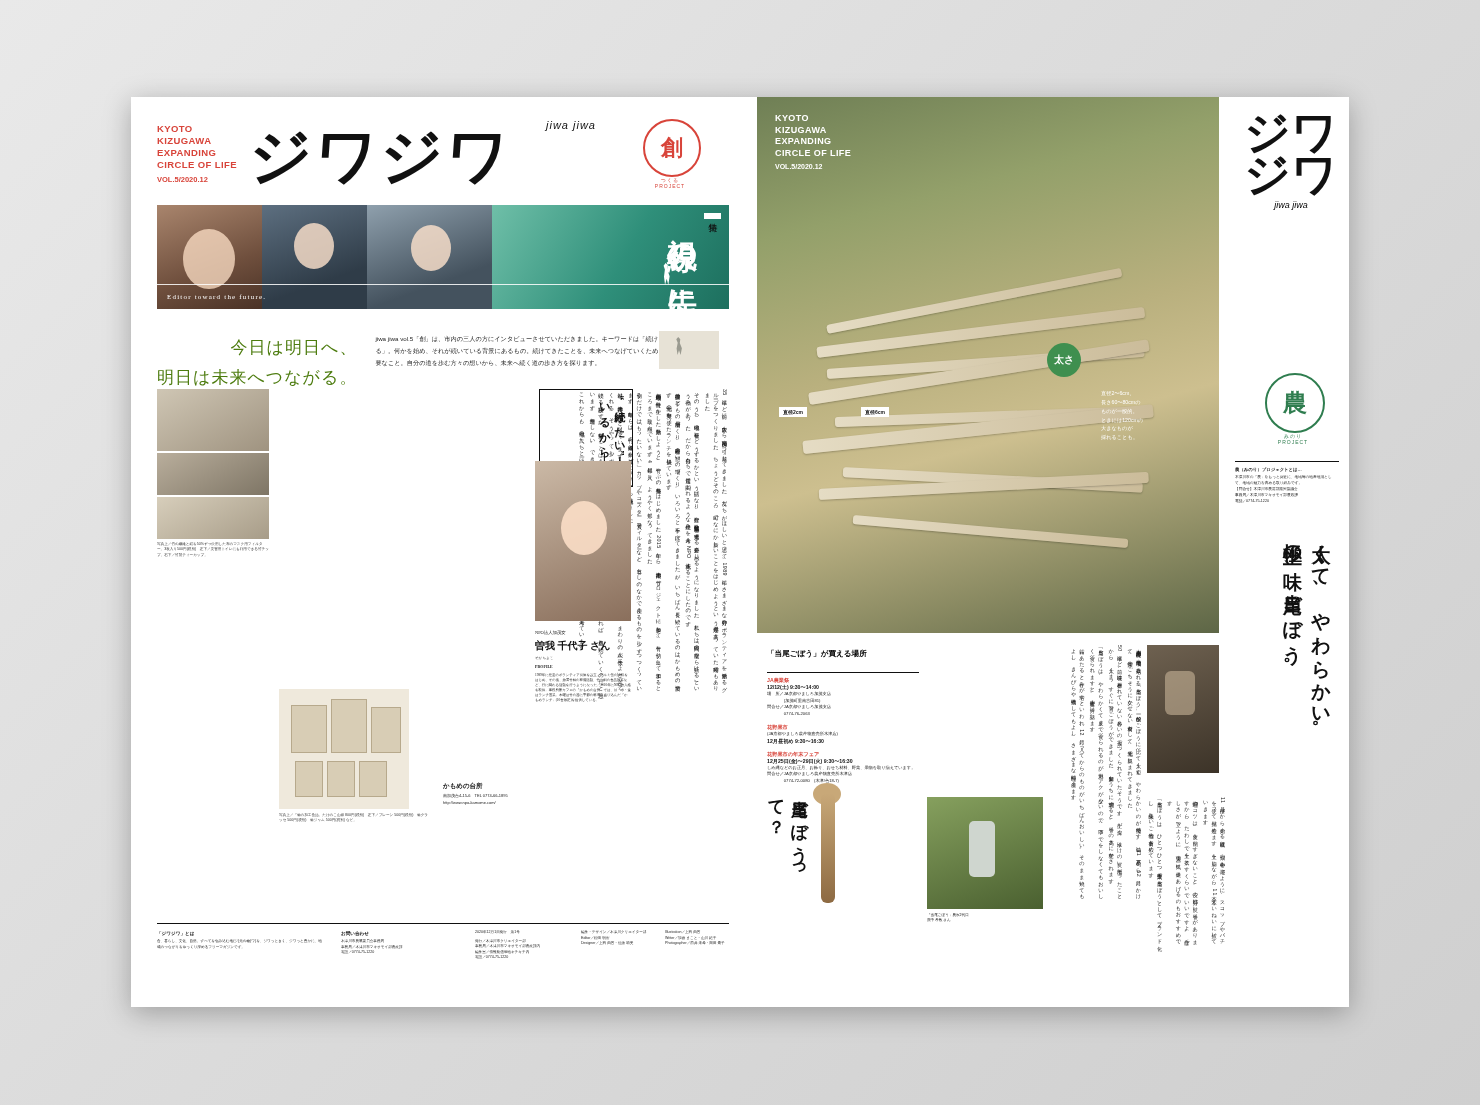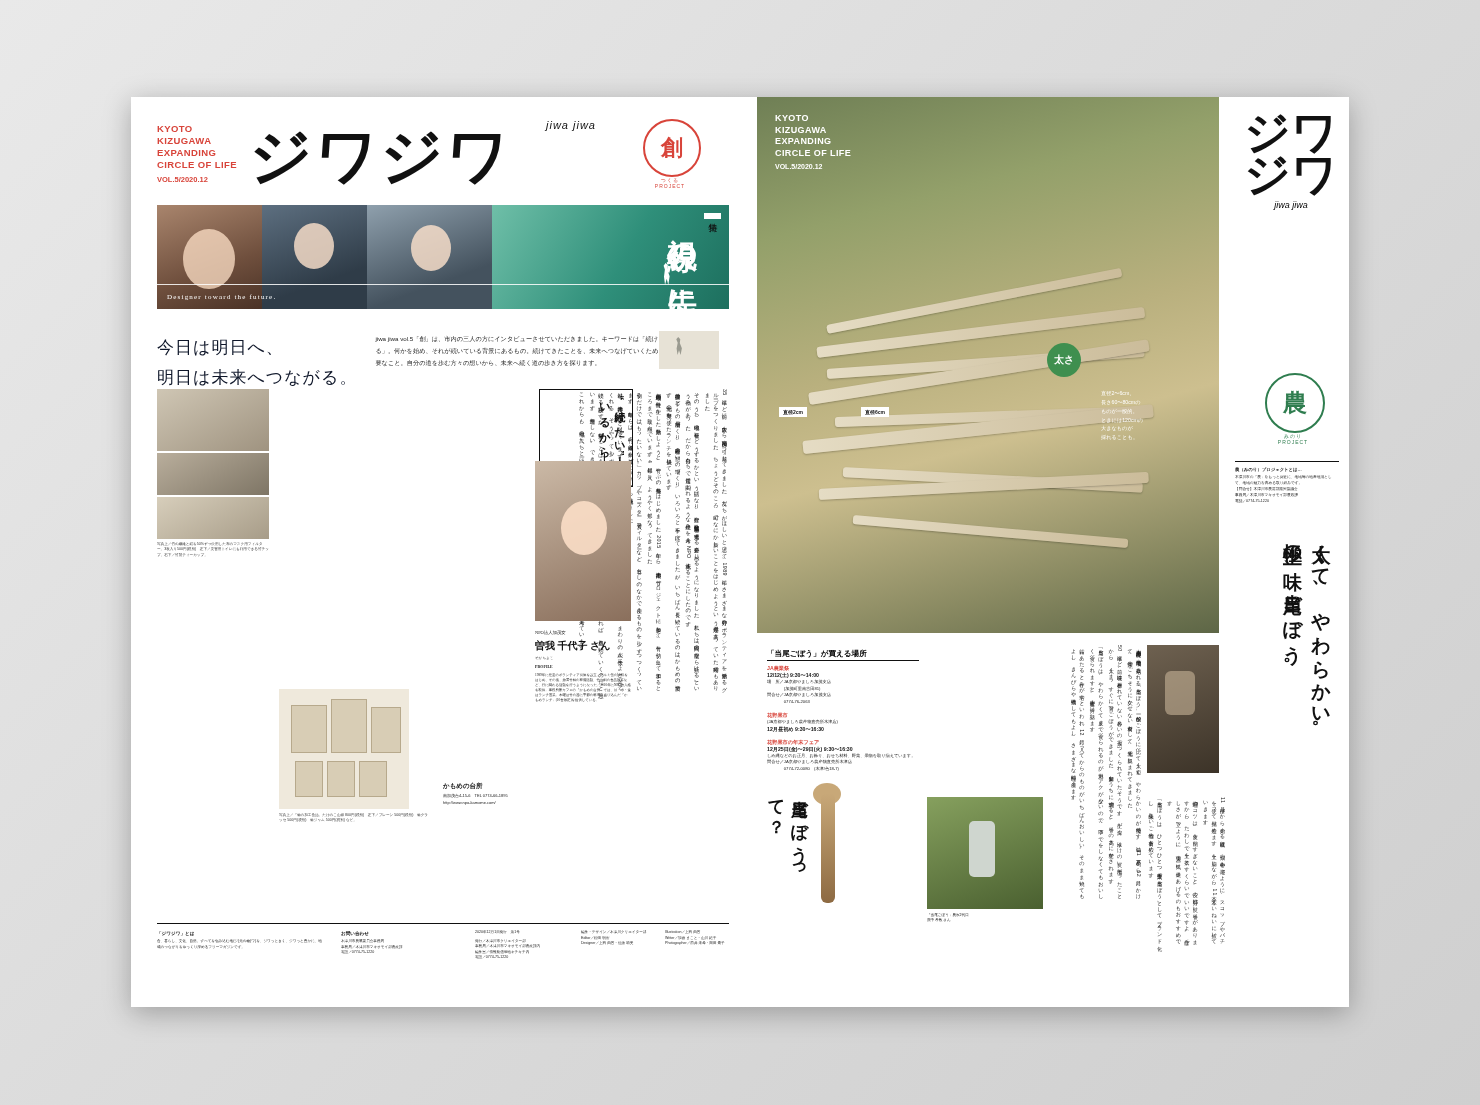--- a/index.html
+++ b/index.html
@@ -50,21 +50,21 @@
   .ph1 .face{left:26px;top:24px;width:52px;height:60px;}
   .ph2 .face{left:32px;top:18px;width:40px;height:46px;background:rgba(255,228,205,.8);}
   .ph3 .face{left:44px;top:20px;width:40px;height:46px;background:rgba(255,228,205,.8);}
   .hero-caption{position:absolute;left:10px;bottom:8px;color:#fff;font-size:7px;letter-spacing:1.2px;font-family:"Liberation Serif",serif;}
   .hero-line{position:absolute;left:0;bottom:24px;width:100%;height:1px;background:rgba(255,255,255,.85);}
   .walker{position:absolute;right:58px;bottom:24px;width:9px;height:22px;background:#fff;clip-path:polygon(40% 0,65% 10%,60% 32%,85% 60%,70% 100%,52% 72%,34% 100%,22% 62%,32% 30%,18% 12%);}
   .title-badge{position:absolute;right:8px;top:8px;background:#fff;color:#111;font-size:9px;padding:3px 2px;writing-mode:vertical-rl;}
   .hero-title{position:absolute;right:28px;top:10px;color:#fff;font-size:30px;font-weight:bold;writing-mode:vertical-rl;letter-spacing:5px;line-height:1.25;font-family:"Liberation Serif",serif;}
 
   .lead{position:absolute;left:26px;top:228px;width:572px;display:flex;gap:18px;}
-  .lead-h{font-size:17px;line-height:1.75;color:#0f172a;font-family:"Liberation Serif",serif;letter-spacing:1px;padding-top:8px;}
+  .lead-h{font-size:17px;line-height:1.75;color:#4d7c0f;font-family:"Liberation Serif",serif;letter-spacing:1px;padding-top:8px;text-align:right;}
   .lead-p{font-size:6.2px;line-height:1.95;color:#222;padding-top:8px;max-width:300px;}
   .lead-icon{position:absolute;right:10px;top:6px;width:60px;height:38px;background:#e7e2d6;}
   .lead-icon .fig{position:absolute;left:16px;top:6px;width:8px;height:18px;background:#9a9a90;clip-path:polygon(40% 0,66% 12%,60% 34%,86% 62%,70% 100%,50% 74%,32% 100%,20% 64%,34% 32%,16% 12%);}
 
   
   .art{position:absolute;left:26px;top:292px;width:572px;height:520px;}
   .photo-stack{position:absolute;left:0;top:0;width:112px;}
   .pbox{width:112px;margin-bottom:2px;}
   .pb1{height:62px;background:linear-gradient(150deg,#cfc6b4,#9f9380);}
   .pb2{height:42px;background:linear-gradient(150deg,#b9ae9c,#7e7565);}
@@ -110,21 +110,21 @@
   .logo2 .jw{font-family:"DejaVu Sans",sans-serif;font-weight:bold;font-size:46px;color:#111;line-height:.92;text-align:center;}
   .logo2 .en{text-align:center;font-size:9px;font-style:italic;margin-top:4px;}
   .seal2{position:absolute;left:514px;top:276px;width:56px;height:56px;border:2px solid #2f7d4f;border-radius:50%;display:flex;align-items:center;justify-content:center;color:#2f7d4f;font-size:24px;font-weight:bold;}
   .seal2cap{position:absolute;left:506px;top:336px;width:72px;text-align:center;font-size:5px;color:#2f7d4f;letter-spacing:1px;}
   .about{position:absolute;left:484px;top:364px;width:104px;font-size:3.7px;line-height:1.6;color:#222;border-top:1px solid #111;padding-top:4px;}
   .about .ab-h{font-size:4.4px;font-weight:bold;margin-bottom:2px;}
 
   .rtitle{position:absolute;right:14px;top:432px;writing-mode:vertical-rl;font-size:19px;font-weight:bold;color:#111;letter-spacing:2px;line-height:1.5;font-family:"Liberation Serif",serif;height:300px;}
 
   .buybox{position:absolute;left:16px;top:552px;width:152px;}
-  .buy-h{font-size:7.6px;font-weight:bold;border-bottom:1px solid #111;padding-bottom:1px;margin-bottom:4px;}
+  .buy-h{font-size:7.6px;font-weight:bold;border-bottom:1px solid #111;padding-bottom:13px;margin-bottom:4px;}
   .buy-item{margin-bottom:6px;}
   .buy-t{font-size:5.2px;font-weight:bold;color:#d8443a;}
   .buy-d{font-size:5.2px;font-weight:bold;color:#111;}
   .buy-x{font-size:4.2px;line-height:1.6;color:#222;}
 
   .rcols{position:absolute;left:182px;top:548px;width:210px;height:258px;display:flex;flex-direction:row-reverse;}
   .rcol{writing-mode:vertical-rl;font-size:5.2px;line-height:1.62;color:#1a1a1a;letter-spacing:.4px;height:252px;margin-left:2px;text-align:justify;}
   .rphoto{position:absolute;left:396px;top:548px;width:72px;height:128px;background:linear-gradient(160deg,#6e6150,#3c3328);}
   .rphoto .man{position:absolute;left:18px;top:26px;width:30px;height:44px;background:rgba(210,190,160,.55);border-radius:6px;}
 
@@ -172,21 +172,21 @@
         </div>
       <div class="ph ph3">
           <div class="face"></div>
         </div>
       <div class="ph ph-green">
         <div class="title-badge">特集</div>
         <div class="hero-title" style="white-space:pre-line">視線の先に</div>
       </div>
       <div class="hero-line"></div>
       <div class="walker"></div>
-      <div class="hero-caption">Designer toward the future.</div>
+      <div class="hero-caption">Editor toward the future.</div>
     </div>
 
     <div class="lead">
       <div class="lead-h" style="white-space:pre-line">今日は明日へ、
 明日は未来へつながる。</div>
       <div class="lead-p">jiwa jiwa vol.5「創」は、市内の三人の方にインタビューさせていただきました。キーワードは「続ける」。何かを始め、それが続いている背景にあるもの。続けてきたことを、未来へつなげていくために必要なこと。自分の道を歩む方々の想いから、未来へ続く道の歩き方を探ります。</div>
       <div class="lead-icon">
           <div class="fig"></div>
         </div>
     </div>

